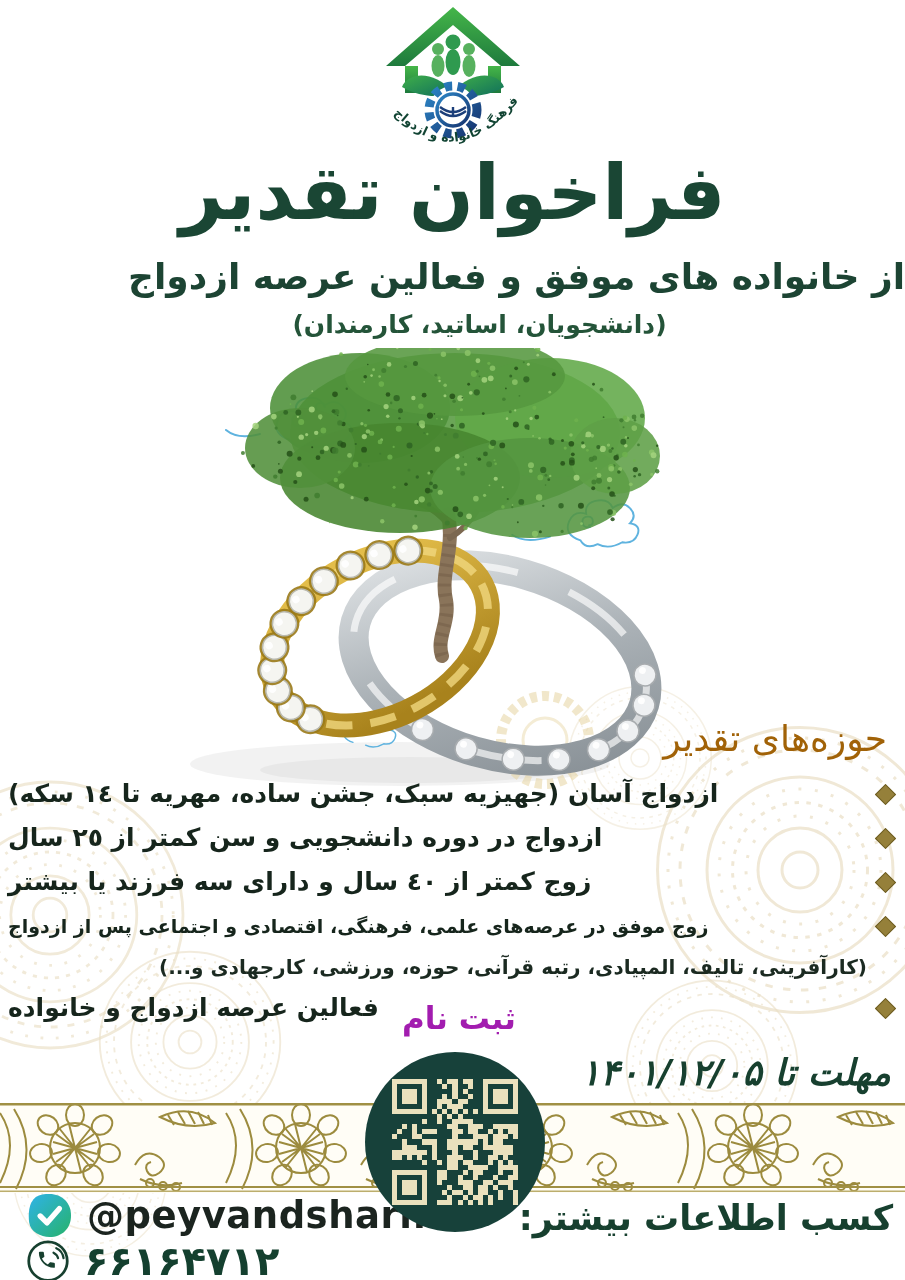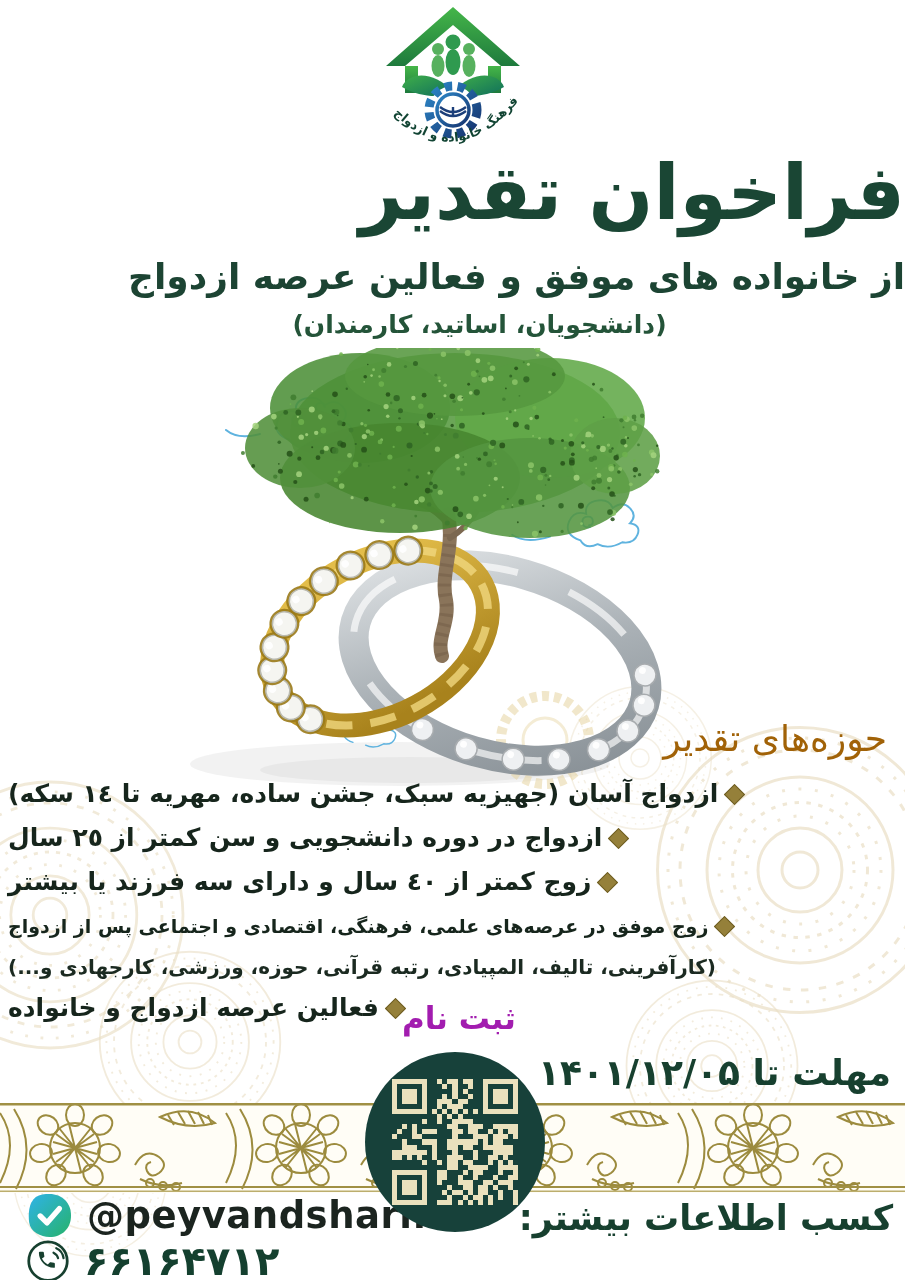--- a/index.html
+++ b/index.html
@@ -6,21 +6,21 @@
   .poster{
     position:relative;width:905px;height:1280px;background:#ffffff;
     overflow:hidden;font-family:"DejaVu Sans",sans-serif;margin:0 auto;
   }
   .layer{position:absolute;left:0;top:0;width:905px;height:1280px;pointer-events:none;}
   .z0{z-index:0}
 
   .logo{position:absolute;left:379px;top:4px;width:148px;height:158px;z-index:2;}
 
   .title{
-    position:absolute;left:0;top:148px;width:905px;
+    position:absolute;left:0;top:148px;width:905px;text-align:center;
     font-size:76px;font-weight:bold;color:#1a4634;z-index:2;direction:rtl;
   }
   .subtitle{
     position:absolute;left:0;top:256px;width:905px;text-align:right;
     font-size:36px;font-weight:bold;color:#1c4433;z-index:2;direction:rtl;
   }
   .audience{
     position:absolute;left:0;top:310px;width:905px;text-align:center;
     font-size:25px;font-weight:bold;color:#245439;z-index:2;direction:rtl;padding-left:27px;
   }
@@ -29,38 +29,38 @@
 
   .areas-heading{
     position:absolute;right:18px;top:718px;font-size:36px;font-weight:normal;
     color:#a16207;z-index:2;direction:rtl;
   }
   .bullets{
     position:absolute;right:12px;top:772px;width:885px;z-index:2;direction:rtl;
     list-style:none;margin:0;padding:0;
   }
   .bullets li{
-    display:flex;align-items:center;gap:9px;justify-content:flex-end;
+    display:flex;align-items:center;gap:9px;justify-content:space-between;
     font-size:25px;font-weight:bold;color:#16251c;line-height:44px;white-space:nowrap;
   }
   .bullets li.tight{font-size:19px;}
   .diamond{
     display:inline-block;width:13px;height:13px;background:#95803a;border:1px solid #6d5c22;
     transform:rotate(45deg);flex:0 0 auto;
   }
   .subnote{
     font-size:20px !important;color:#1b2a21 !important;padding-right:26px;line-height:38px !important;
   }
   .register{
     position:absolute;left:402px;top:1000px;font-size:31px;font-weight:bold;
     color:#a21caf;z-index:3;direction:rtl;
   }
   .deadline{
     position:absolute;right:14px;top:1052px;font-size:36px;font-weight:bold;
-    color:#17402f;z-index:2;direction:rtl;
+    color:#17402f;z-index:2;direction:rtl;font-style:italic;
   }
   .band{position:absolute;left:0;top:1103px;z-index:1;}
   .qr-wrap{
     position:absolute;left:365px;top:1052px;width:180px;height:180px;border-radius:50%;
     background:#17413a;z-index:3;display:flex;align-items:center;justify-content:center;
   }
   .more-info{
     position:absolute;right:12px;top:1198px;font-size:35px;font-weight:bold;
     color:#17402f;z-index:2;direction:rtl;
   }

